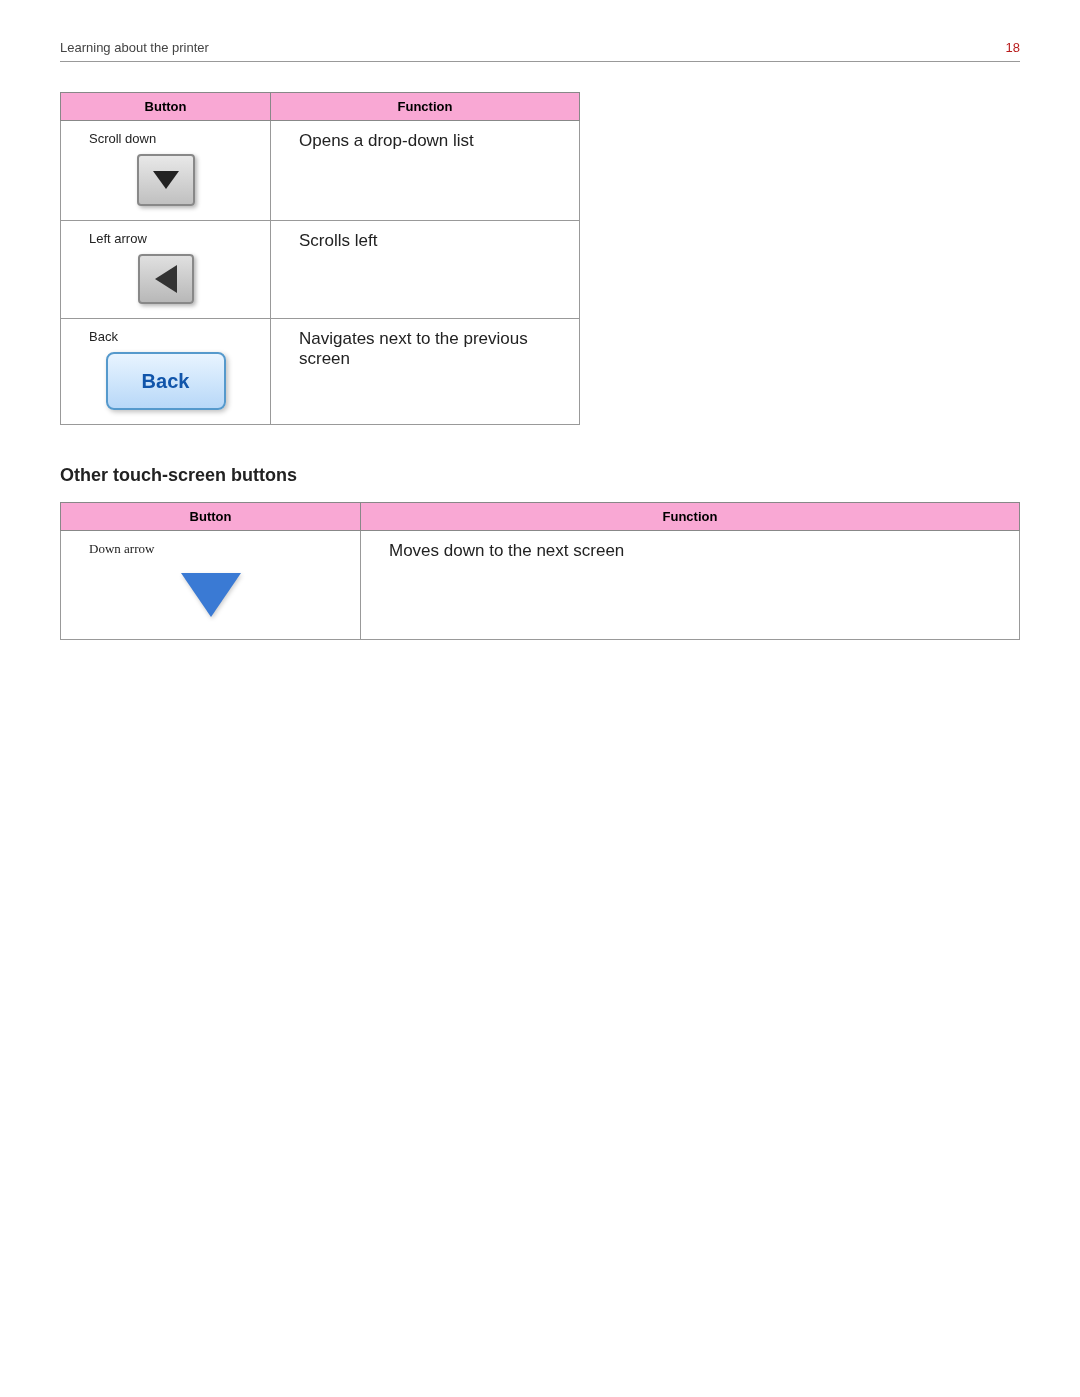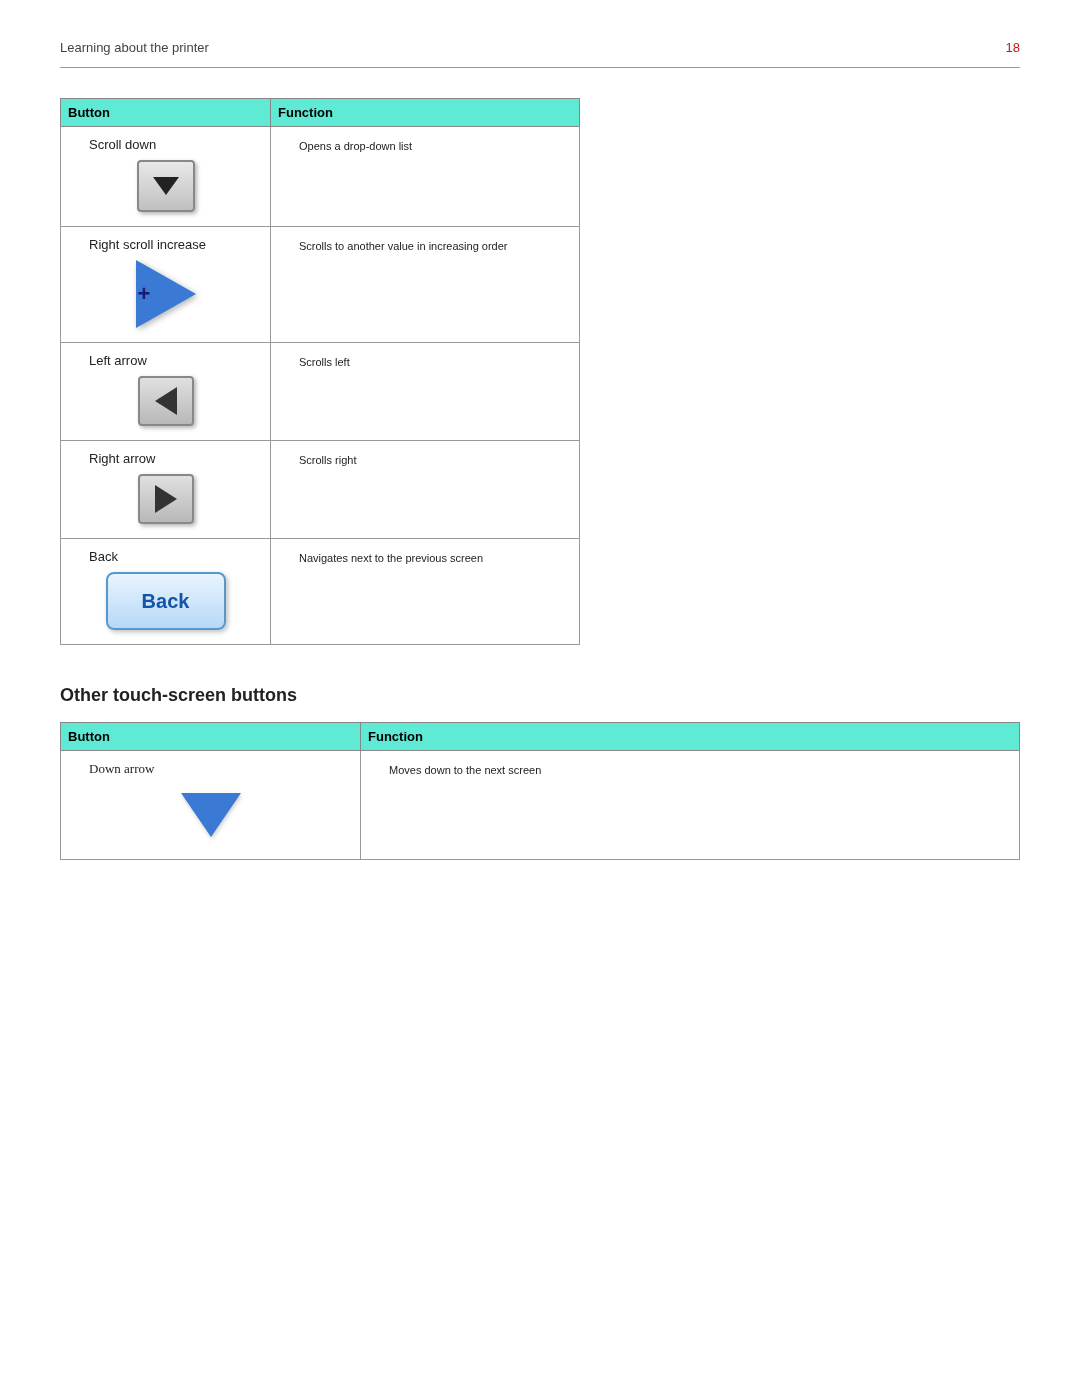--- a/index.html
+++ b/index.html
@@ -10,21 +10,21 @@
       color: #222;
       padding: 40px 60px;
       width: 1080px;
       min-height: 1397px;
     }
     .page-header {
       display: flex;
       justify-content: space-between;
       align-items: center;
       border-bottom: 1px solid #999;
-      padding-bottom: 12px;
+      padding-bottom: 6px;
       margin-bottom: 30px;
     }
     .page-header-title {
       font-size: 13px;
       color: #444;
     }
     .page-header-num {
       font-size: 13px;
       color: #b91c1c;
     }
@@ -32,26 +32,26 @@
     
     table {
       border-collapse: collapse;
       width: 520px;
       margin-bottom: 40px;
     }
     table.wide {
       width: 960px;
     }
     th {
-      background: #5eead4;
+      background: #f9a8d4;
       color: #000;
       font-weight: bold;
       font-size: 13px;
       padding: 6px 7px;
-      text-align: left;
+      text-align: center;
       border: 1px solid #888;
     }
     td {
       border: 1px solid #999;
       padding: 10px 28px;
       vertical-align: top;
     }
     td.btn-cell {
       width: 210px;
       vertical-align: top;
@@ -245,21 +245,21 @@
 
     
     .section-heading {
       font-size: 18px;
       font-weight: bold;
       margin-bottom: 16px;
       margin-top: 10px;
     }
 
     .fn-text {
-      font-size: 11px;
+      font-size: 17px;
     }
   </style>
 </head>
 <body>
 
 <div class="page-header">
   <span class="page-header-title">Learning about the printer</span>
   <span class="page-header-num">18</span>
 </div>
 
@@ -277,51 +277,28 @@
           <div class="btn-visual">
             <div class="scroll-down-btn">
               <div class="down-triangle"></div>
             </div>
           </div>
         </td>
         <td class="fn-cell"><span class="fn-text">Opens a drop-down list</span></td>
       </tr>
       <tr>
         <td class="btn-cell">
-          <div class="btn-label">Right scroll increase</div>
-          <div class="btn-visual">
-            <div class="right-scroll-btn">
-              <div class="right-arrow-shape"></div>
-              <span class="plus-sign">+</span>
-            </div>
-          </div>
-        </td>
-        <td class="fn-cell"><span class="fn-text">Scrolls to another value in increasing order</span></td>
-      </tr>
-      <tr>
-        <td class="btn-cell">
           <div class="btn-label">Left arrow</div>
           <div class="btn-visual">
             <div class="left-arrow-gray-btn">
               <div class="gray-left-arrow"></div>
             </div>
           </div>
         </td>
         <td class="fn-cell"><span class="fn-text">Scrolls left</span></td>
-      </tr>
-      <tr>
-        <td class="btn-cell">
-          <div class="btn-label">Right arrow</div>
-          <div class="btn-visual">
-            <div class="right-arrow-gray-btn">
-              <div class="gray-right-arrow"></div>
-            </div>
-          </div>
-        </td>
-        <td class="fn-cell"><span class="fn-text">Scrolls right</span></td>
       </tr>
       <tr>
         <td class="btn-cell">
           <div class="btn-label">Back</div>
           <div class="btn-visual">
             <div class="back-btn">
               <span class="back-text">Back</span>
             </div>
           </div>
         </td>

